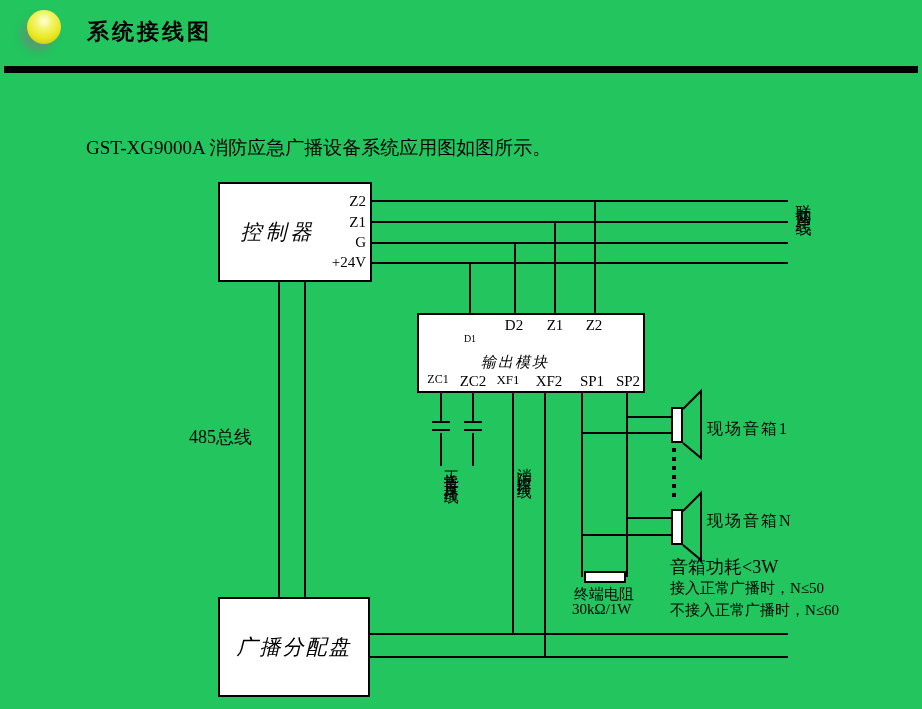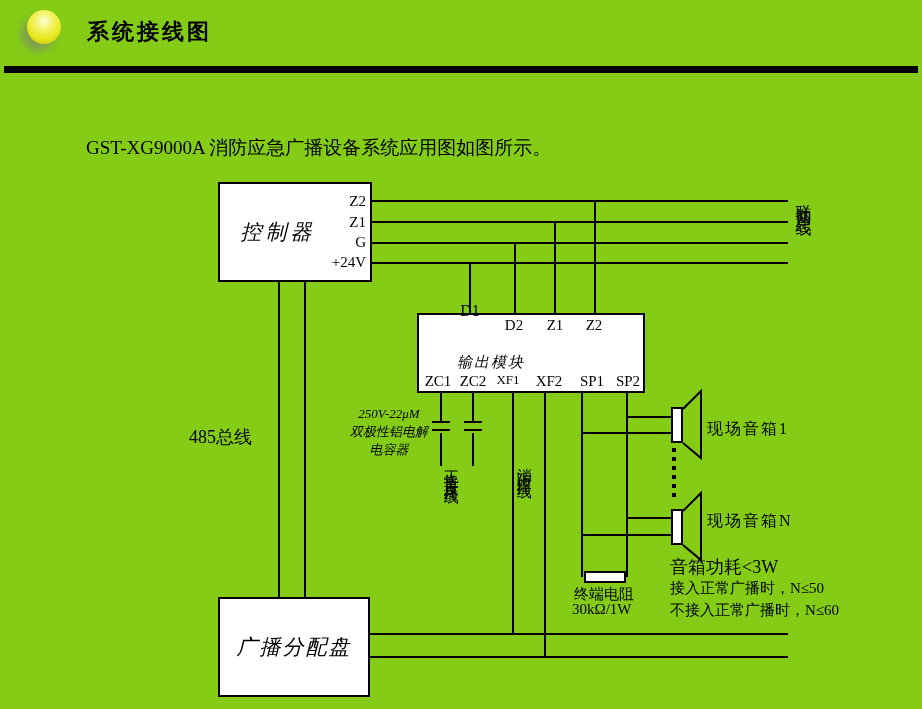--- a/index.html
+++ b/index.html
@@ -1,16 +1,16 @@
 <!DOCTYPE html>
 <html><head>
 <meta charset="utf-8">
 <style>
   html,body{margin:0;padding:0;background:#fff;}
-  #page{position:relative;width:922px;height:709px;background:#84cc16;overflow:hidden;
+  #page{position:relative;width:922px;height:709px;background:#22c55e;overflow:hidden;
         font-family:"Liberation Serif","DejaVu Serif",serif;color:#000;}
   .w{position:absolute;background:#000;}
   .box{position:absolute;border:2px solid #000;background:#fff;box-sizing:border-box;}
   .t{position:absolute;white-space:nowrap;color:#000;line-height:1.15;}
   .vt{writing-mode:vertical-rl;text-orientation:upright;}
   .ctr{transform:translateX(-50%);}
   .rt{text-align:right;}
   .cc{text-align:center;font-style:italic;}
   .ball{position:absolute;left:27px;top:10px;width:34px;height:34px;border-radius:50%;
         background:radial-gradient(circle at 50% 32%,#ffffd8 0%,#f4f470 28%,#e8e81e 62%,#b9b905 100%);
@@ -46,45 +46,40 @@
   <div class="w" style="left:278px;top:282px;width:2px;height:315px;"></div>
   <div class="w" style="left:304px;top:282px;width:2px;height:315px;"></div>
   <div class="t" style="left:189px;top:427px;font-size:18px;">485总线</div>
 
   <div class="w" style="left:469px;top:262px;width:2px;height:51px;"></div>
   <div class="w" style="left:514px;top:242px;width:2px;height:71px;"></div>
   <div class="w" style="left:554px;top:221px;width:2px;height:92px;"></div>
   <div class="w" style="left:594px;top:200px;width:2px;height:113px;"></div>
 
   <div class="box" style="left:417px;top:313px;width:228px;height:80px;"></div>
-  <div class="t ctr" style="left:470px;top:302px;font-size:16px;">D1</div>
+  <div class="t ctr" style="left:470px;top:333px;font-size:10px;">D1</div>
   <div class="t ctr" style="left:514px;top:317px;font-size:15px;">D2</div>
   <div class="t ctr" style="left:555px;top:317px;font-size:15px;">Z1</div>
   <div class="t ctr" style="left:594px;top:317px;font-size:15px;">Z2</div>
-  <div class="t cc" style="left:393px;top:354px;width:196px;font-size:15px;letter-spacing:2px;">输出模块</div>
-  <div class="t ctr" style="left:438px;top:373px;font-size:15px;">ZC1</div>
+  <div class="t cc" style="left:417px;top:354px;width:196px;font-size:15px;letter-spacing:2px;">输出模块</div>
+  <div class="t ctr" style="left:438px;top:373px;font-size:12px;">ZC1</div>
   <div class="t ctr" style="left:473px;top:373px;font-size:15px;">ZC2</div>
   <div class="t ctr" style="left:508px;top:373px;font-size:13px;">XF1</div>
   <div class="t ctr" style="left:549px;top:373px;font-size:15px;">XF2</div>
   <div class="t ctr" style="left:592px;top:373px;font-size:15px;">SP1</div>
   <div class="t ctr" style="left:628px;top:373px;font-size:15px;">SP2</div>
 
   <div class="w" style="left:440px;top:393px;width:2px;height:29px;"></div>
   <div class="w" style="left:440px;top:433px;width:2px;height:33px;"></div>
   <div class="w" style="left:432px;top:421px;width:18px;height:2px;"></div>
   <div class="w" style="left:432px;top:429px;width:18px;height:2px;"></div>
   <div class="w" style="left:472px;top:393px;width:2px;height:29px;"></div>
   <div class="w" style="left:472px;top:433px;width:2px;height:33px;"></div>
   <div class="w" style="left:464px;top:421px;width:18px;height:2px;"></div>
   <div class="w" style="left:464px;top:429px;width:18px;height:2px;"></div>
-  <div class="t cc" style="left:344px;top:405px;width:90px;font-size:13px;line-height:18px;white-space:normal;">
-    <div>250V-22μM</div>
-    <div>双极性铝电解</div>
-    <div>电容器</div>
-  </div>
   <div class="t vt" style="left:442px;top:459px;font-size:15px;letter-spacing:3px;">正常背景广播线</div>
 
   <div class="w" style="left:512px;top:393px;width:2px;height:241px;"></div>
   <div class="w" style="left:544px;top:393px;width:2px;height:264px;"></div>
   <div class="t vt" style="left:515px;top:456px;font-size:15px;letter-spacing:4px;">消防广播线</div>
 
   <div class="w" style="left:581px;top:393px;width:2px;height:184px;"></div>
   <div class="w" style="left:626px;top:393px;width:2px;height:184px;"></div>
   <div class="box" style="left:584px;top:571px;width:42px;height:12px;"></div>
   <div class="t" style="left:574px;top:586px;font-size:15px;">终端电阻</div>

